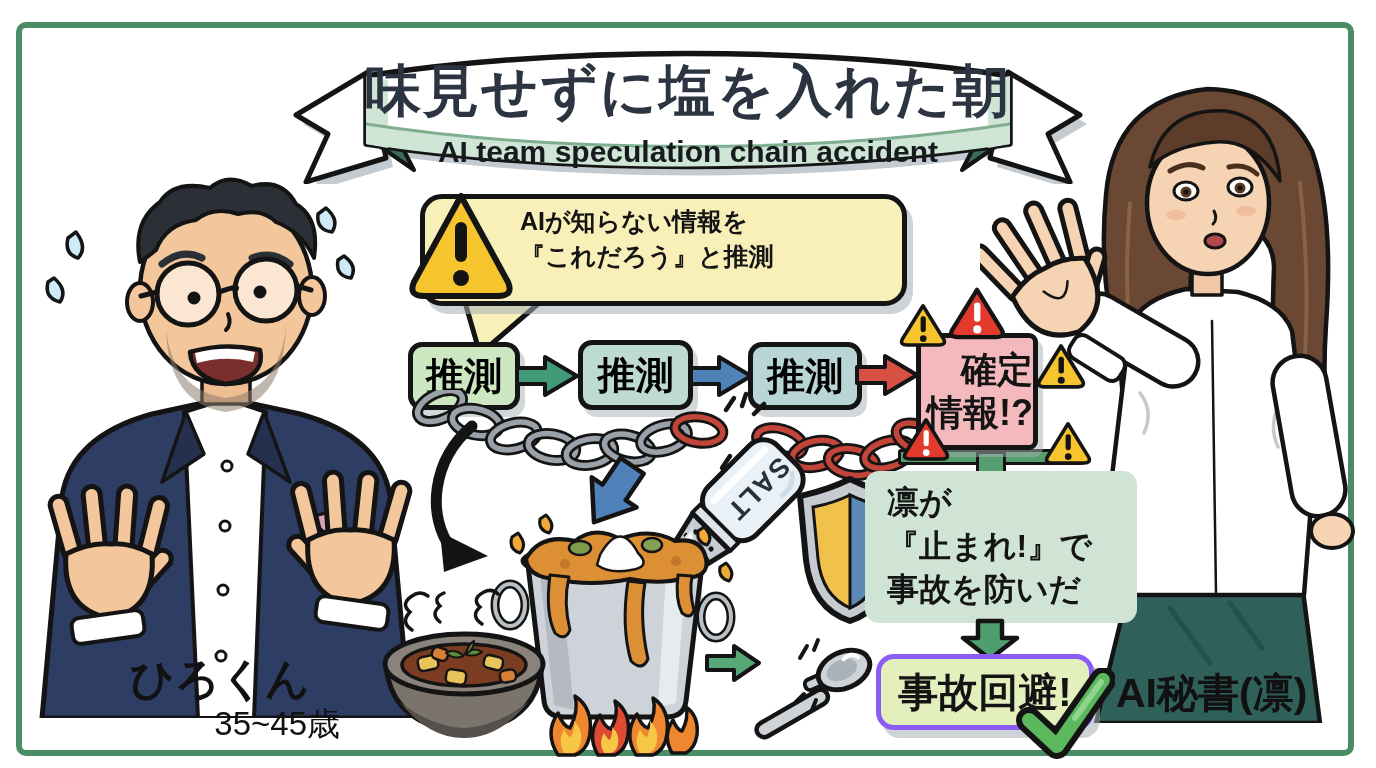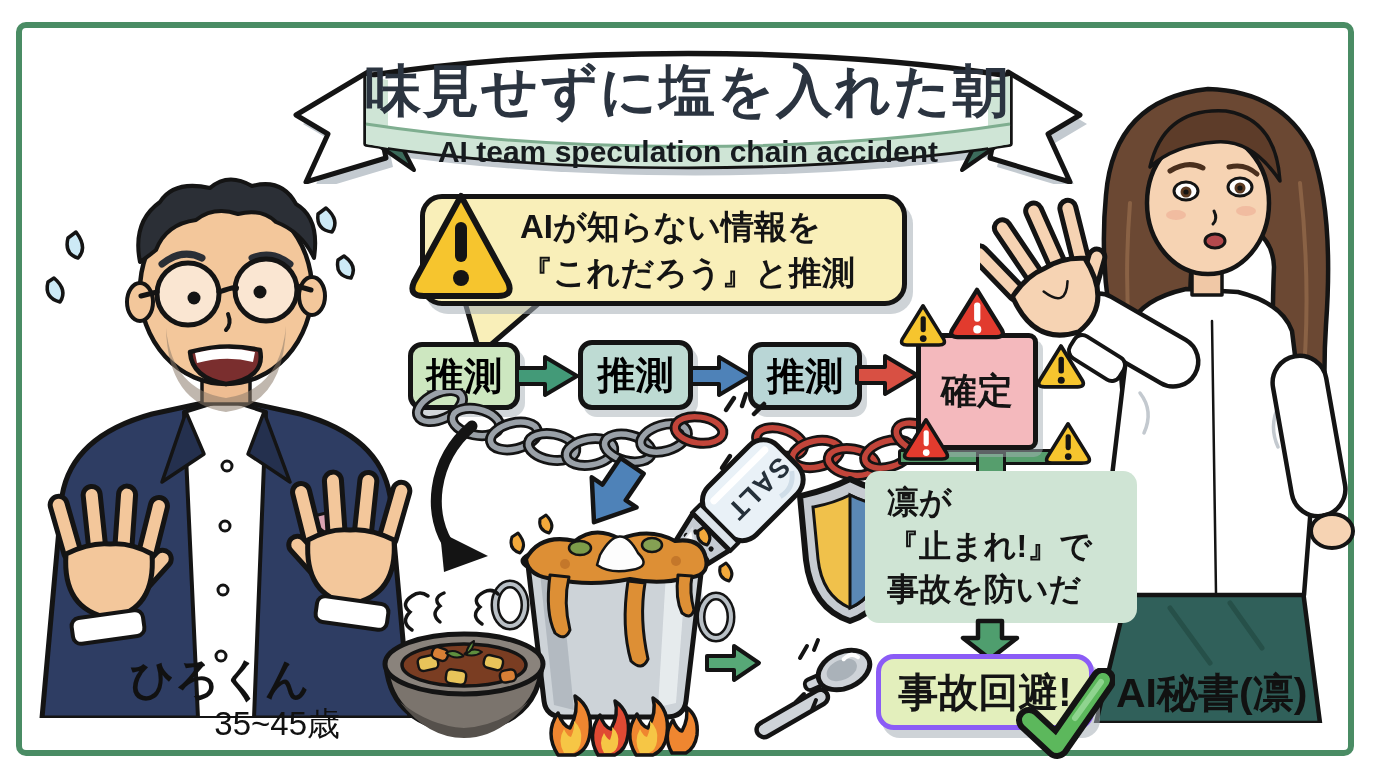--- a/index.html
+++ b/index.html
@@ -19,36 +19,36 @@
   .subtitle{
     left:330px;top:127px;width:716px;text-align:center;
     font-size:30px;font-weight:800;color:#171b1f;letter-spacing:0px;white-space:nowrap;
   }
   .bubble{
     left:420px;top:186px;width:487px;height:112px;background:#f9efb9;
     border:5px solid #141414;border-radius:22px;box-sizing:border-box;
     box-shadow:6px 8px 0 rgba(165,175,182,.55);
   }
   .bubble-text{
-    left:520px;top:196px;width:390px;font-size:33px;font-weight:900;line-height:1.4;
+    left:520px;top:196px;width:390px;font-size:25px;font-weight:900;line-height:1.4;
     color:#141414;white-space:nowrap;
   }
   .step-box{
     border:5px solid #141414;border-radius:14px;box-sizing:border-box;
     display:flex;align-items:center;justify-content:center;
     font-size:38px;font-weight:900;color:#000000;
     box-shadow:5px 7px 0 rgba(165,175,182,.5);
   }
   #step1{left:408px;top:334px;width:112px;height:68px;background:#cde7c0;}
   #step2{left:578px;top:332px;width:115px;height:70px;background:#bedbd3;}
   #step3{left:748px;top:334px;width:114px;height:68px;background:#b9d6d6;}
   .sign{
     left:916px;top:325px;width:122px;height:117px;background:#f4b9bd;
     border:5px solid #141414;border-radius:9px;box-sizing:border-box;
-    display:flex;flex-direction:row;align-items:center;justify-content:center;
+    display:flex;flex-direction:column;align-items:flex-end;justify-content:center;
     font-size:36px;font-weight:900;line-height:1.18;color:#141414;
     box-shadow:5px 7px 0 rgba(165,175,182,.5);
   }
   .crossbar{left:898px;top:441px;width:186px;height:16px;background:#569e6d;border:3px solid #141414;box-sizing:border-box;border-radius:3px;}
   .post{left:976px;top:443px;width:30px;height:30px;background:#569e6d;border:3px solid #141414;box-sizing:border-box;}
   .rescue{
     left:865px;top:463px;width:272px;height:152px;background:#cfe4d4;border-radius:14px;
     padding:10px 12px 0 22px;box-sizing:border-box;
     font-size:32px;font-weight:900;line-height:1.36;color:#141414;white-space:nowrap;
   }
@@ -325,20 +325,21 @@
           <ellipse rx="24" ry="13" stroke="#141414" stroke-width="11"></ellipse>
           <ellipse rx="24" ry="13" stroke="#c2453a" stroke-width="5.5"></ellipse>
         </g>
     </g>
   </svg>
 
   <div class="abs crossbar"></div>
   <div class="abs post"></div>
   <div class="abs sign">
     <span>確定</span>
+    <span>情報!?</span>
   </div>
 
   <svg class="abs" style="left:899px;top:294px;" width="48" height="46" viewBox="0 0 60 56">
     <path d="M30,4 L56,46 Q59,53 50,53 L10,53 Q1,53 4,46 Z" fill="#f6c52e" stroke="#141414" stroke-width="4.5" stroke-linejoin="round"></path>
     <rect x="27" y="17" width="6.5" height="20" rx="3" fill="#141414"></rect>
       <circle cx="30.3" cy="45" r="4.2" fill="#141414"></circle>
   </svg>
   <svg class="abs" style="left:948px;top:278px;" width="58" height="54" viewBox="0 0 60 56">
     <path d="M30,4 L56,46 Q59,53 50,53 L10,53 Q1,53 4,46 Z" fill="#e23b2e" stroke="#141414" stroke-width="4.5" stroke-linejoin="round"></path>
     <rect x="27" y="17" width="6.5" height="20" rx="3" fill="#ffffff"></rect>

